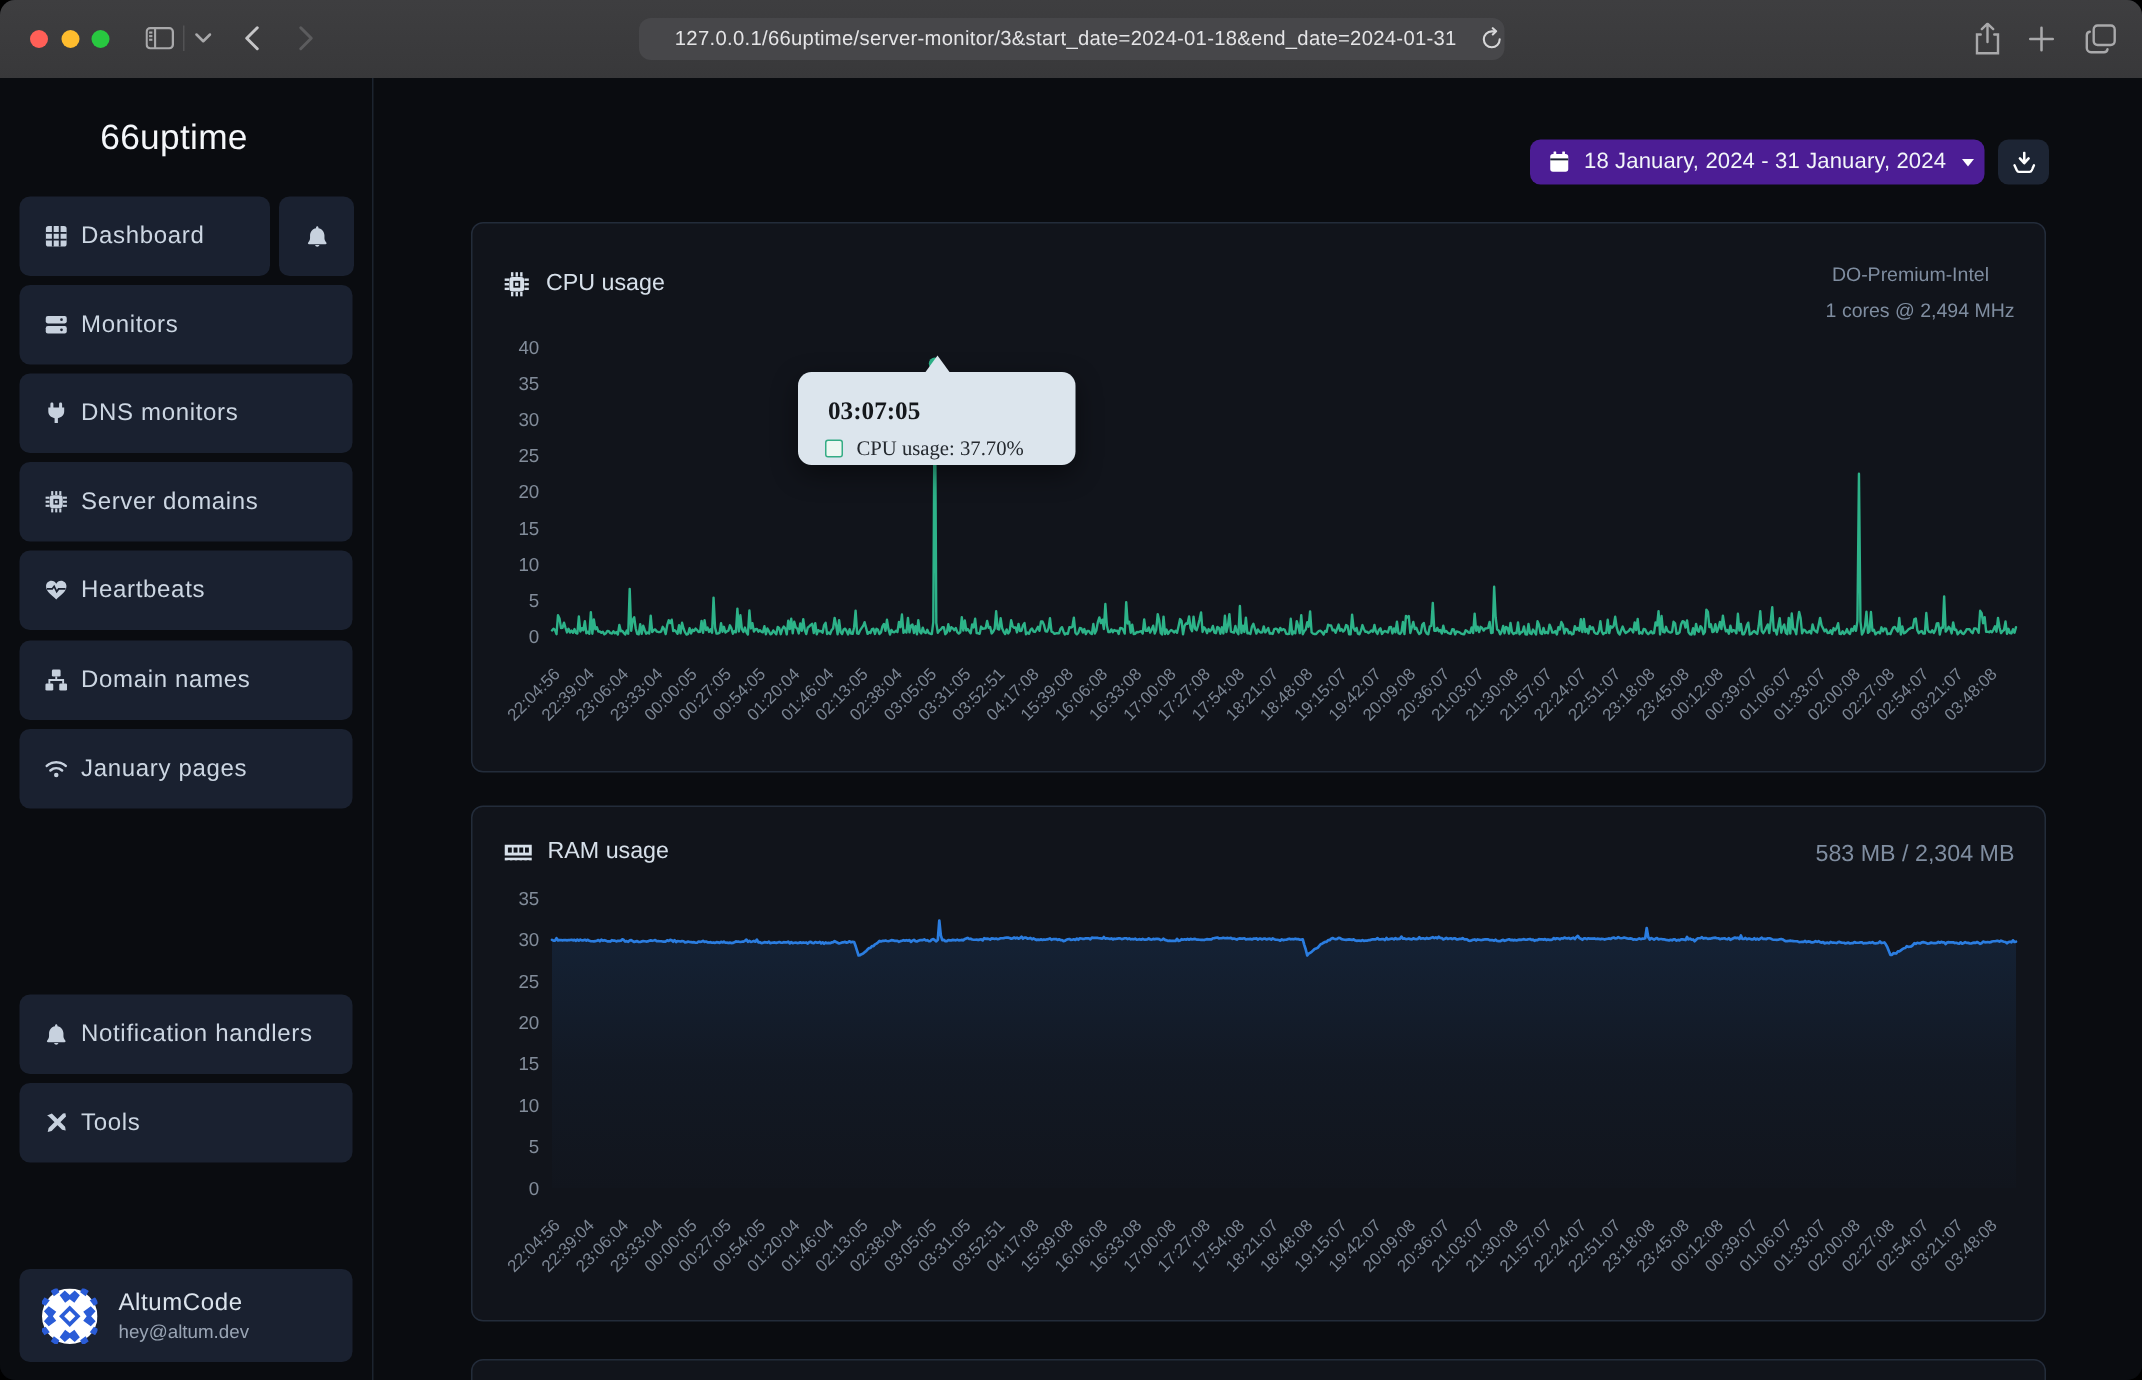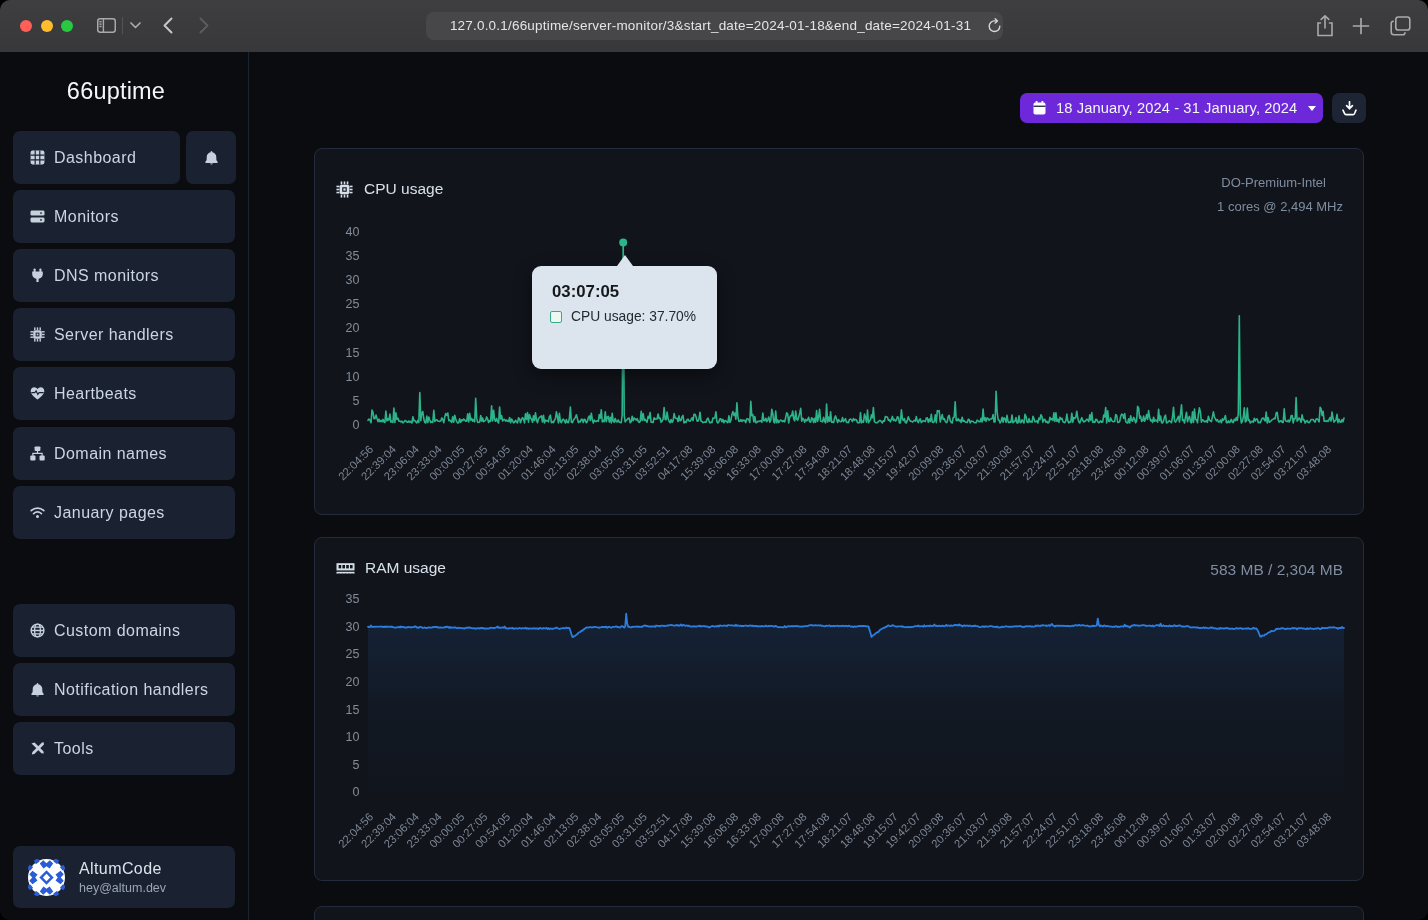--- a/index.html
+++ b/index.html
@@ -24,38 +24,38 @@
 .mbtn .mi { margin-left:17px; margin-right:9px; flex:none; }
 .bellbtn { left:186px; width:50px; justify-content:center; }
 .bellbtn .mi { margin:0; }
 .acard { position:absolute; left:13px; top:794px; width:222px; height:62px; background:#1a2130;
   border-radius:7px; display:flex; align-items:center; }
 .acard svg { margin-left:15px; }
 .acard .at { margin-left:14px; }
 .acard .n { color:#dbe3ec; font-size:16px; letter-spacing:0.4px; }
 .acard .e { color:#9aa5b5; font-size:12.5px; margin-top:3px; }
 
-.datebtn { position:absolute; left:1020px; top:41px; width:303px; height:30px; background:#6d28d9; white-space:nowrap;
+.datebtn { position:absolute; left:1020px; top:41px; width:303px; height:30px; background:#4c1d95; white-space:nowrap;
   border-radius:7px; color:#f2f5f9; font-size:14.7px; letter-spacing:0.1px; display:flex; align-items:center; }
 .datebtn svg { margin-left:13px; margin-right:10px; flex:none; }
 .caret { width:0; height:0; border-left:4.5px solid transparent; border-right:4.5px solid transparent;
   border-top:5.5px solid #fff; margin-left:11px; }
 .dlbtn { position:absolute; left:1332px; top:41px; width:34px; height:30px; background:#1d2534;
   border-radius:7px; display:flex; align-items:center; justify-content:center; }
 .card { position:absolute; left:314px; width:1050px; background:#11141b;
   border:1px solid #232c3a; border-radius:8px; }
 .chead { position:absolute; display:flex; align-items:center; color:#d7e0ea;
   font-size:15.5px; font-weight:400; left:21px; }
 .cright { position:absolute; right:20px; text-align:right; color:#7f8da0; }
 svg.chart { position:absolute; left:0; top:0; }
 text.yl { font-size:12.5px; fill:#828c9a; font-family:"Liberation Sans",sans-serif; }
 text.xl { font-size:11.3px; fill:#7c8694; font-family:"Liberation Sans",sans-serif; }
 
-.tip { position:absolute; left:217px; top:117px; width:185px; height:103px; background:#dce5ed;
-  border-radius:9px; box-shadow:0 6px 18px rgba(0,0,0,0.45); }
+.tip { position:absolute; left:217px; top:99px; width:185px; height:62px; background:#dce5ed;
+  border-radius:9px; box-shadow:0 6px 18px rgba(0,0,0,0.45);font-family:Liberation Serif, serif; }
 .tip:before { content:""; position:absolute; left:85px; top:-11px; width:0; height:0;
   border-left:8px solid transparent; border-right:8px solid transparent;
   border-bottom:11px solid #dce5ed; }
 .tip .t { position:absolute; left:20px; top:16px; font-size:16.8px; font-weight:700; color:#15181c; }
 .tip .r { position:absolute; left:18px; top:43px; display:flex; align-items:center;text-align:center; }
 .tip .sq { width:12px; height:12px; border:1.6px solid #35ac85; background:#eef7f2;
   border-radius:2px; margin-right:9px; }
 .tip .v { font-size:13.8px; color:#24292f; }
 </style></head>
 <body>
@@ -146,21 +146,21 @@
             <rect x="6.8" y="12" width="1.4" height="2.6" fill="#c7d1de"></rect>
             <rect x="9.5" y="0.4" width="1.4" height="2.6" fill="#c7d1de"></rect>
             <rect x="9.5" y="12" width="1.4" height="2.6" fill="#c7d1de"></rect>
             <rect x="0.4" y="4.1" width="2.6" height="1.4" fill="#c7d1de"></rect>
             <rect x="12" y="4.1" width="2.6" height="1.4" fill="#c7d1de"></rect>
             <rect x="0.4" y="6.8" width="2.6" height="1.4" fill="#c7d1de"></rect>
             <rect x="12" y="6.8" width="2.6" height="1.4" fill="#c7d1de"></rect>
             <rect x="0.4" y="9.5" width="2.6" height="1.4" fill="#c7d1de"></rect>
             <rect x="12" y="9.5" width="2.6" height="1.4" fill="#c7d1de"></rect>
           </svg>
-          <span>Server handlers</span>
+          <span>Server domains</span>
         </div>
 <div class="mbtn" style="top:315px;width:222px">
           <svg class="mi" width="15" height="15" viewBox="0 0 15 15">
             <path d="M7.5 13.6 C4.5 11 0.7 8.4 0.7 4.9 C0.7 2.7 2.4 1.2 4.3 1.2 C5.7 1.2 6.9 2 7.5 3.1 C8.1 2 9.3 1.2 10.7 1.2 C12.6 1.2 14.3 2.7 14.3 4.9 C14.3 8.4 10.5 11 7.5 13.6 Z" fill="#c7d1de"></path>
             <path d="M1.3 6.6 H4.8 L6.1 4.9 L7.8 8.4 L9.1 6.6 H13.7" stroke="#1a2130" stroke-width="1.15" fill="none"></path>
           </svg>
           <span>Heartbeats</span>
         </div>
 <div class="mbtn" style="top:375px;width:222px">
           <svg class="mi" width="15" height="15" viewBox="0 0 15 15">
@@ -171,28 +171,20 @@
           </svg>
           <span>Domain names</span>
         </div>
 <div class="mbtn" style="top:434px;width:222px">
           <svg class="mi" width="15" height="15" viewBox="0 0 15 15">
             <path d="M1.2 5.6 C4.8 2.4 10.2 2.4 13.8 5.6" stroke="#c7d1de" stroke-width="1.7" fill="none" stroke-linecap="round"></path>
             <path d="M3.6 8.6 C5.9 6.7 9.1 6.7 11.4 8.6" stroke="#c7d1de" stroke-width="1.7" fill="none" stroke-linecap="round"></path>
             <circle cx="7.5" cy="11.6" r="1.5" fill="#c7d1de"></circle>
           </svg>
           <span>January pages</span>
-        </div>
-<div class="mbtn" style="top:552px;width:222px">
-          <svg class="mi" width="15" height="15" viewBox="0 0 15 15">
-            <circle cx="7.5" cy="7.5" r="6.4" stroke="#c7d1de" stroke-width="1.4" fill="none"></circle>
-            <ellipse cx="7.5" cy="7.5" rx="2.9" ry="6.4" stroke="#c7d1de" stroke-width="1.3" fill="none"></ellipse>
-            <path d="M1.1 7.5 H13.9 M2 4.2 H13 M2 10.8 H13" stroke="#c7d1de" stroke-width="1.3"></path>
-          </svg>
-          <span>Custom domains</span>
         </div>
 <div class="mbtn" style="top:611px;width:222px">
           <svg class="mi" width="15" height="15" viewBox="0 0 15 15">
             <path d="M7.5 0.9 C7.9 0.9 8.3 1.3 8.3 1.7 L8.3 2.2 C10.6 2.6 12.3 4.6 12.3 7 L12.3 8.9 C12.3 9.9 12.7 10.8 13.4 11.5 L13.5 11.6 C13.7 11.8 13.8 12.1 13.7 12.4 C13.6 12.7 13.3 12.9 13 12.9 L2 12.9 C1.7 12.9 1.4 12.7 1.3 12.4 C1.2 12.1 1.3 11.8 1.5 11.6 L1.6 11.5 C2.3 10.8 2.7 9.9 2.7 8.9 L2.7 7 C2.7 4.6 4.4 2.6 6.7 2.2 L6.7 1.7 C6.7 1.3 7.1 0.9 7.5 0.9 Z" fill="#c7d1de"></path>
             <path d="M6 13.4 A1.6 1.6 0 0 0 9 13.4 Z" fill="#c7d1de"></path>
           </svg>
           <span>Notification handlers</span>
         </div>
 <div class="mbtn" style="top:670px;width:222px">
           <svg class="mi" width="15" height="15" viewBox="0 0 15 15">

